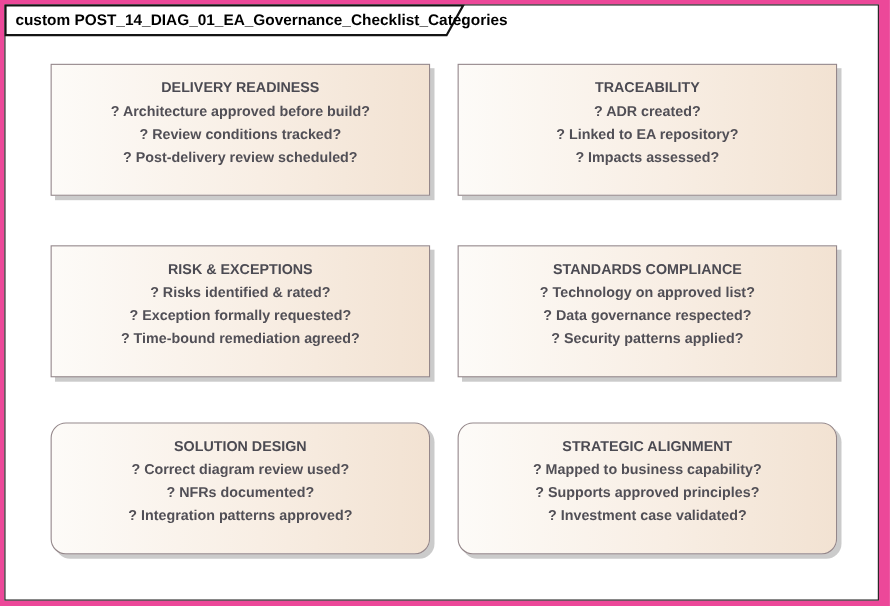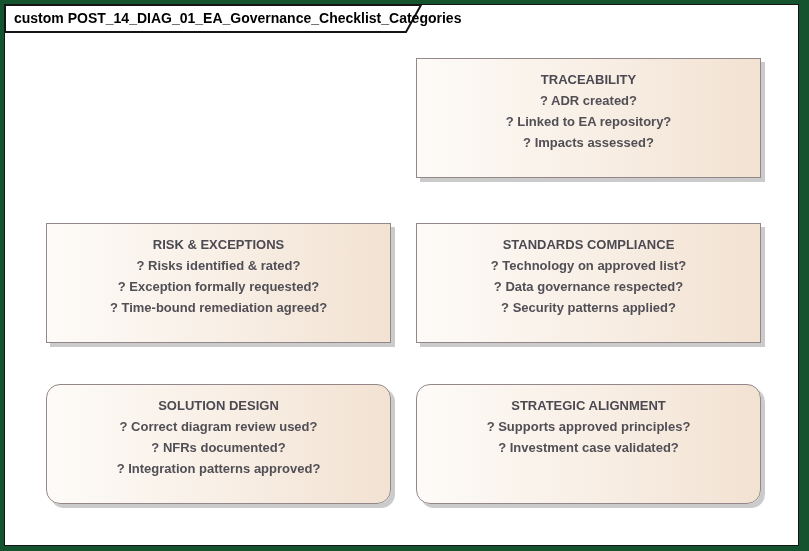--- a/index.html
+++ b/index.html
@@ -5,21 +5,21 @@
   html, body {
     margin: 0;
     padding: 0;
     background: #ffffff;
     font-family: "Liberation Sans", sans-serif;
   }
   .stage {
     position: relative;
     width: 809px;
     height: 551px;
-    background: #14532d;
+    background: #ec4899;
     overflow: hidden;
   }
   .frame {
     position: absolute;
     left: 4px;
     top: 4px;
     width: 793px;
     height: 540px;
     border: 1px solid #141414;
     background: #ffffff;
@@ -75,20 +75,26 @@
 <body>
 
 <div class="stage">
   <div class="frame">
 
     <svg class="frame-tab" viewBox="0 0 422 30" xmlns="http://www.w3.org/2000/svg">
       <path d="M1,1 H417 L402,28 H1 Z" fill="#ffffff" stroke="#141414" stroke-width="2"></path>
     </svg>
     <div class="frame-tab-label">custom POST_14_DIAG_01_EA_Governance_Checklist_Categories</div>
 
+    <div class="card c0 r0">
+      <div class="card-title">DELIVERY READINESS</div>
+      <div class="card-line">? Architecture approved before build?</div>
+      <div class="card-line">? Review conditions tracked?</div>
+      <div class="card-line">? Post-delivery review scheduled?</div>
+    </div>
 
     <div class="card c1 r0">
       <div class="card-title">TRACEABILITY</div>
       <div class="card-line">? ADR created?</div>
       <div class="card-line">? Linked to EA repository?</div>
       <div class="card-line">? Impacts assessed?</div>
     </div>
 
     <div class="card c0 r1">
       <div class="card-title">RISK &amp; EXCEPTIONS</div>
@@ -106,18 +112,19 @@
 
     <div class="card c0 r2">
       <div class="card-title">SOLUTION DESIGN</div>
       <div class="card-line">? Correct diagram review used?</div>
       <div class="card-line">? NFRs documented?</div>
       <div class="card-line">? Integration patterns approved?</div>
     </div>
 
     <div class="card c1 r2">
       <div class="card-title">STRATEGIC ALIGNMENT</div>
+      <div class="card-line">? Mapped to business capability?</div>
       <div class="card-line">? Supports approved principles?</div>
       <div class="card-line">? Investment case validated?</div>
     </div>
 
   </div>
 </div>
 
 </body></html>

